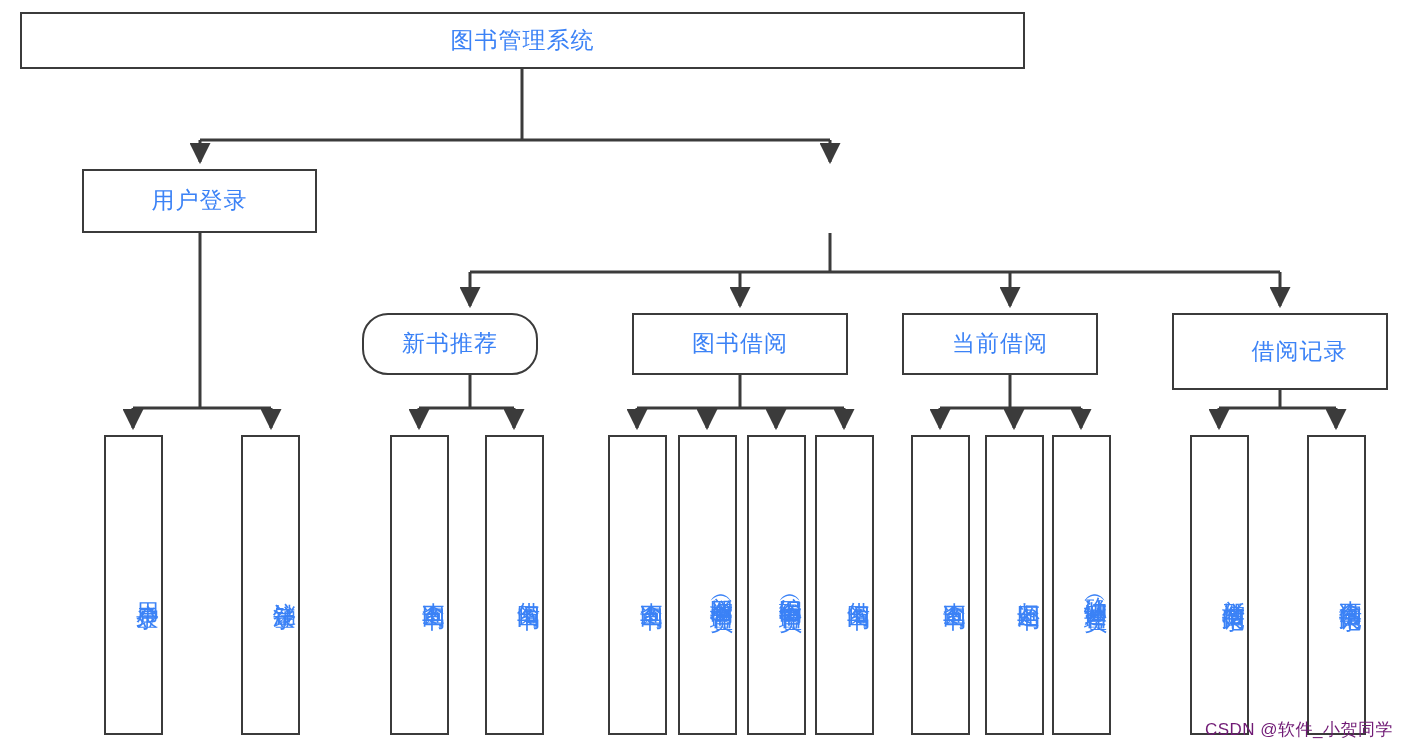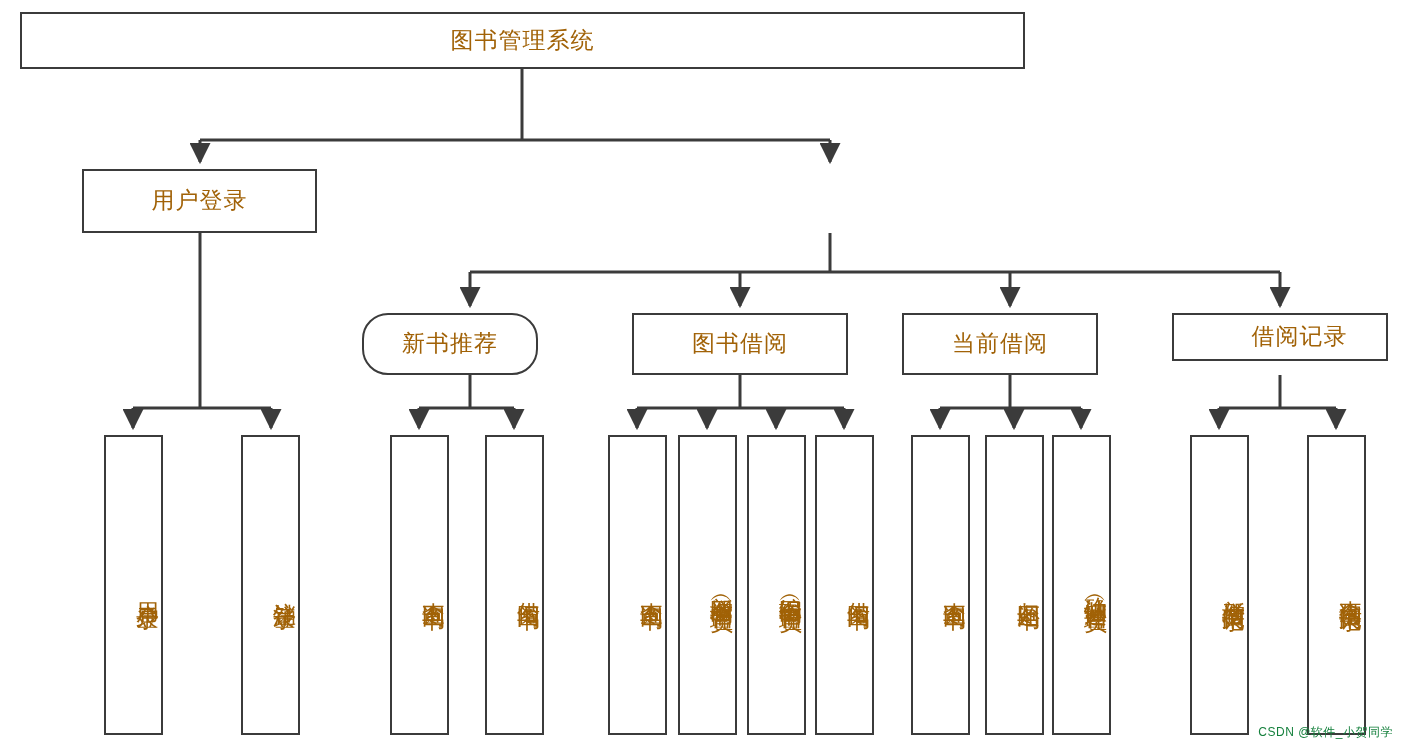--- a/index.html
+++ b/index.html
@@ -26,21 +26,21 @@
     pointer-events: none;
   }
   .node {
     position: absolute;
     box-sizing: border-box;
     background: #ffffff;
     border: 2px solid #3b3b3b;
     display: flex;
     align-items: center;
     justify-content: center;
-    color: #a16207;
+    color: #3b82f6;
     z-index: 2;
   }
   .node.horiz {
     font-size: 23px;
     letter-spacing: 1px;
     line-height: 1.1;
   }
   .node.vert {
     writing-mode: vertical-rl;
     text-orientation: upright;
@@ -56,22 +56,22 @@
     text-align: center;
   }
   .node.vert .label {
     writing-mode: vertical-rl;
     text-orientation: upright;
   }
   .watermark {
     position: absolute;
     right: 12px;
     bottom: 6px;
-    font-size: 12px;
-    color: #15803d;
+    font-size: 17px;
+    color: #701a75;
     letter-spacing: 0.5px;
     z-index: 5;
     white-space: nowrap;
   }
 </style>
 </head>
 <body>
 
 <div id="canvas">
 
@@ -138,21 +138,21 @@
 
   <div class="node horiz" style="left: 362px; top: 313px; width: 176px; height: 62px; border-radius: 26px;">
     <span class="label">新书推荐</span>
   </div>
   <div class="node horiz" style="left: 632px; top: 313px; width: 216px; height: 62px;">
     <span class="label">图书借阅</span>
   </div>
   <div class="node horiz" style="left: 902px; top: 313px; width: 196px; height: 62px;">
     <span class="label">当前借阅</span>
   </div>
-  <div class="node horiz" style="left: 1172px; top: 313px; width: 216px; height: 48px; padding-left: 39px;">
+  <div class="node horiz" style="left: 1172px; top: 313px; width: 216px; height: 77px; padding-left: 39px;">
     <span class="label">借阅记录</span>
   </div>
 
   <div class="node vert" style="left: 104px; top: 435px; width: 59px; height: 300px;">
     <span class="label">用户登录</span>
   </div>
   <div class="node vert" style="left: 241px; top: 435px; width: 59px; height: 300px;">
     <span class="label">注销登录</span>
   </div>
   <div class="node vert" style="left: 390px; top: 435px; width: 59px; height: 300px;">

